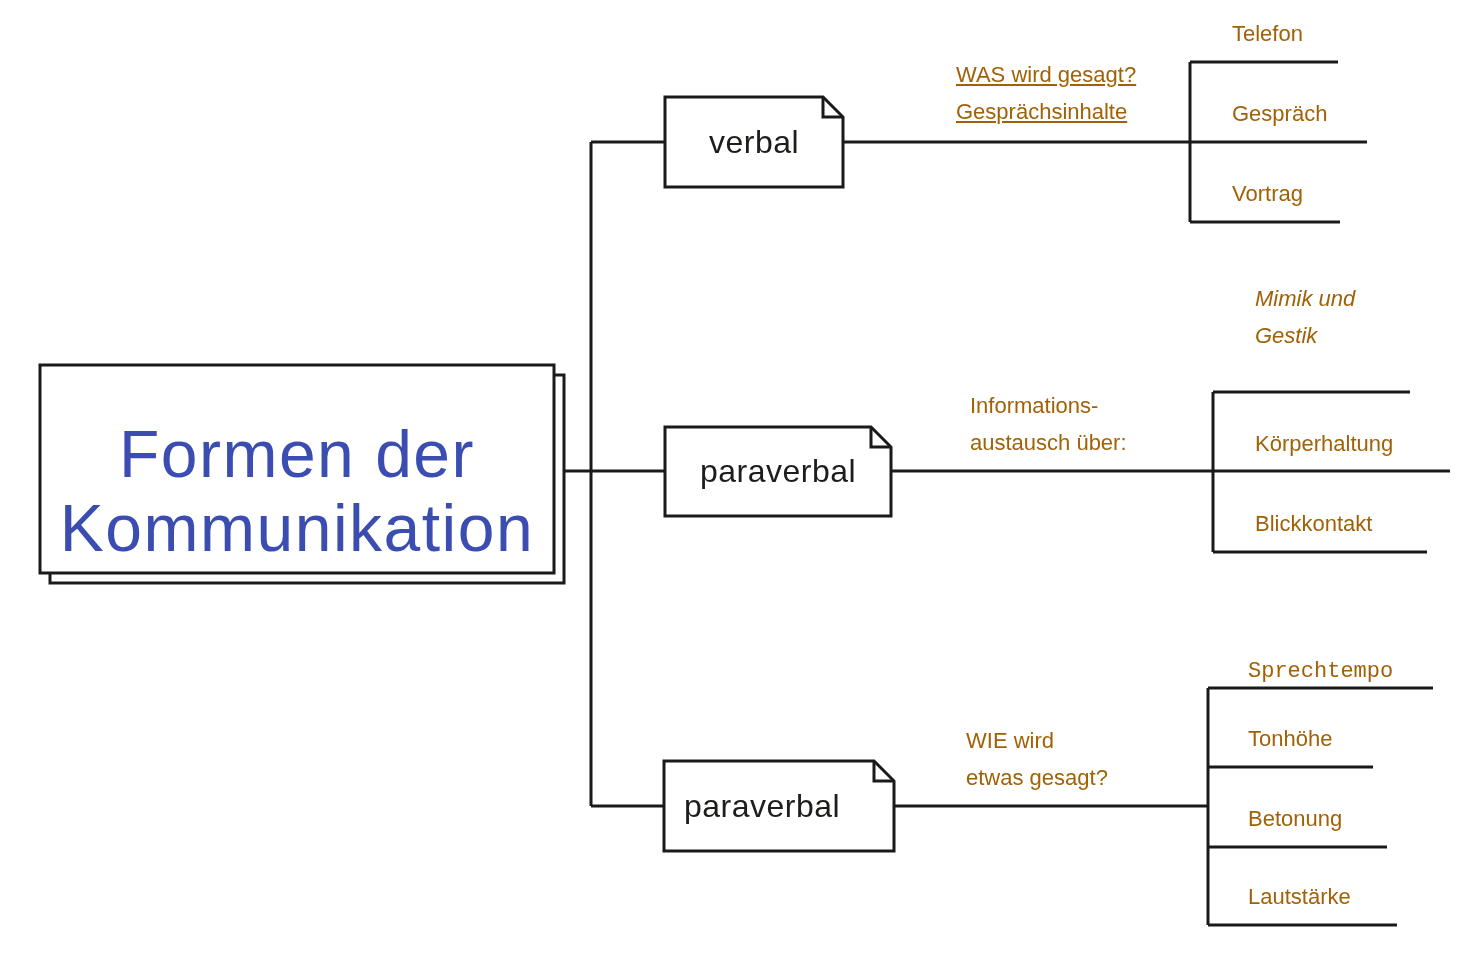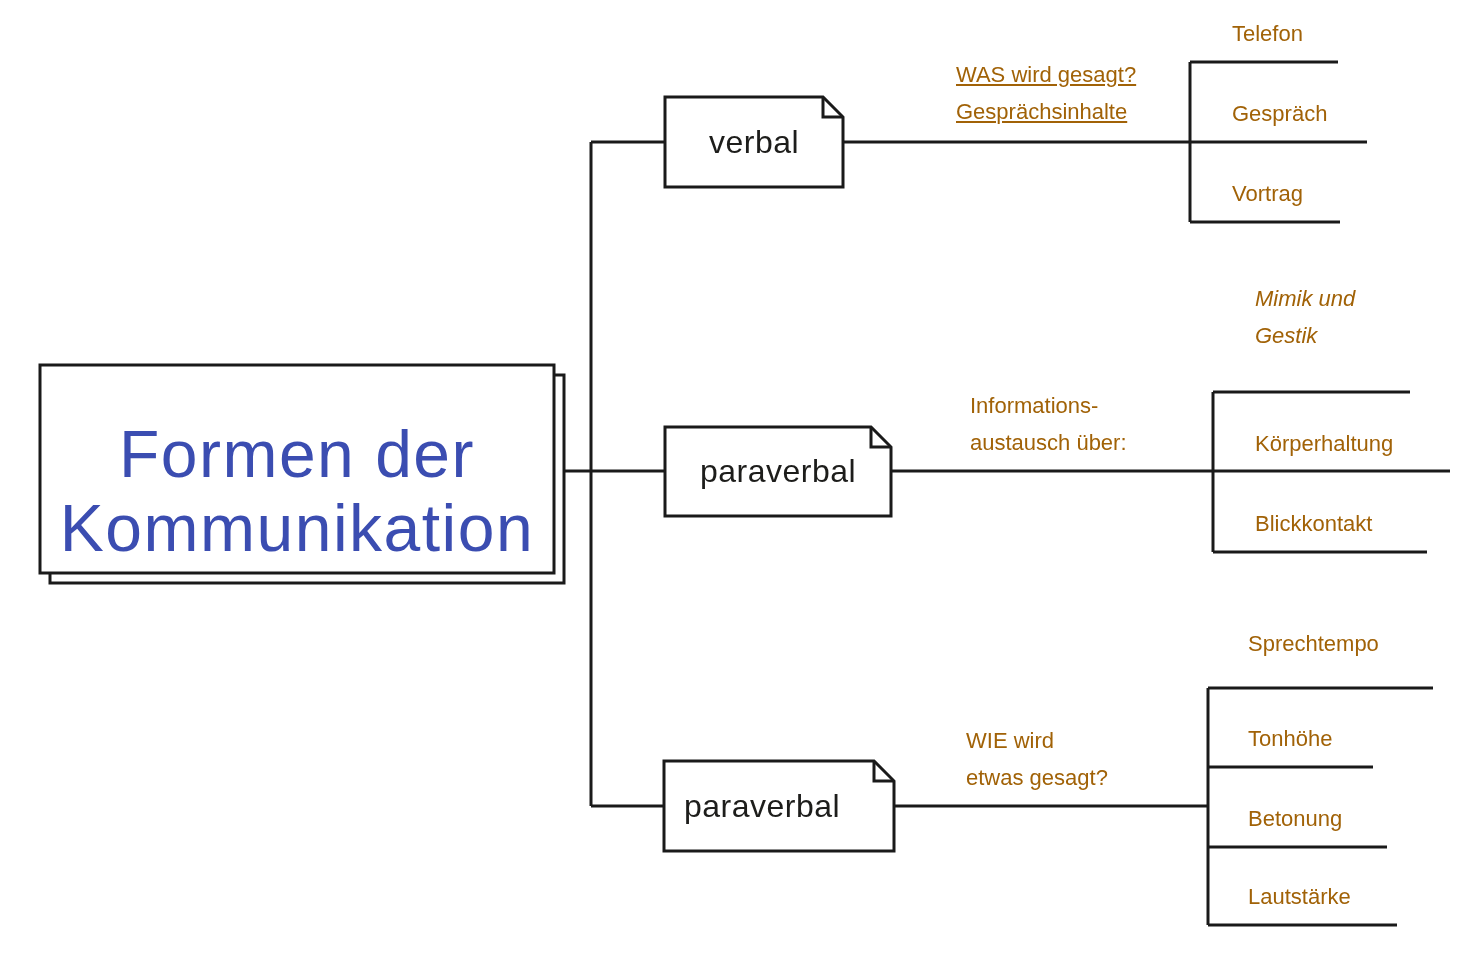--- a/index.html
+++ b/index.html
@@ -116,18 +116,18 @@
 
   <div class="txt" style="left:1232px; bottom:910px;">Telefon</div>
   <div class="txt" style="left:1232px; bottom:830px;">Gespräch</div>
   <div class="txt" style="left:1232px; bottom:750px;">Vortrag</div>
 
   <div class="txt" style="left:1255px; bottom:608px;font-style:italic;">Mimik und
 Gestik</div>
   <div class="txt" style="left:1255px; bottom:500px;">Körperhaltung</div>
   <div class="txt" style="left:1255px; bottom:420px;">Blickkontakt</div>
 
-  <div class="txt" style="left:1248px; bottom:300px;">Sprechtempo</div>
+  <div class="txt" style="left:1248px; bottom:272px;font-family:Liberation Mono, monospace;">Sprechtempo</div>
   <div class="txt" style="left:1248px; bottom:205px;">Tonhöhe</div>
   <div class="txt" style="left:1248px; bottom:125px;">Betonung</div>
   <div class="txt" style="left:1248px; bottom:47px;">Lautstärke</div>
 
 </div>
 
 </body></html>

